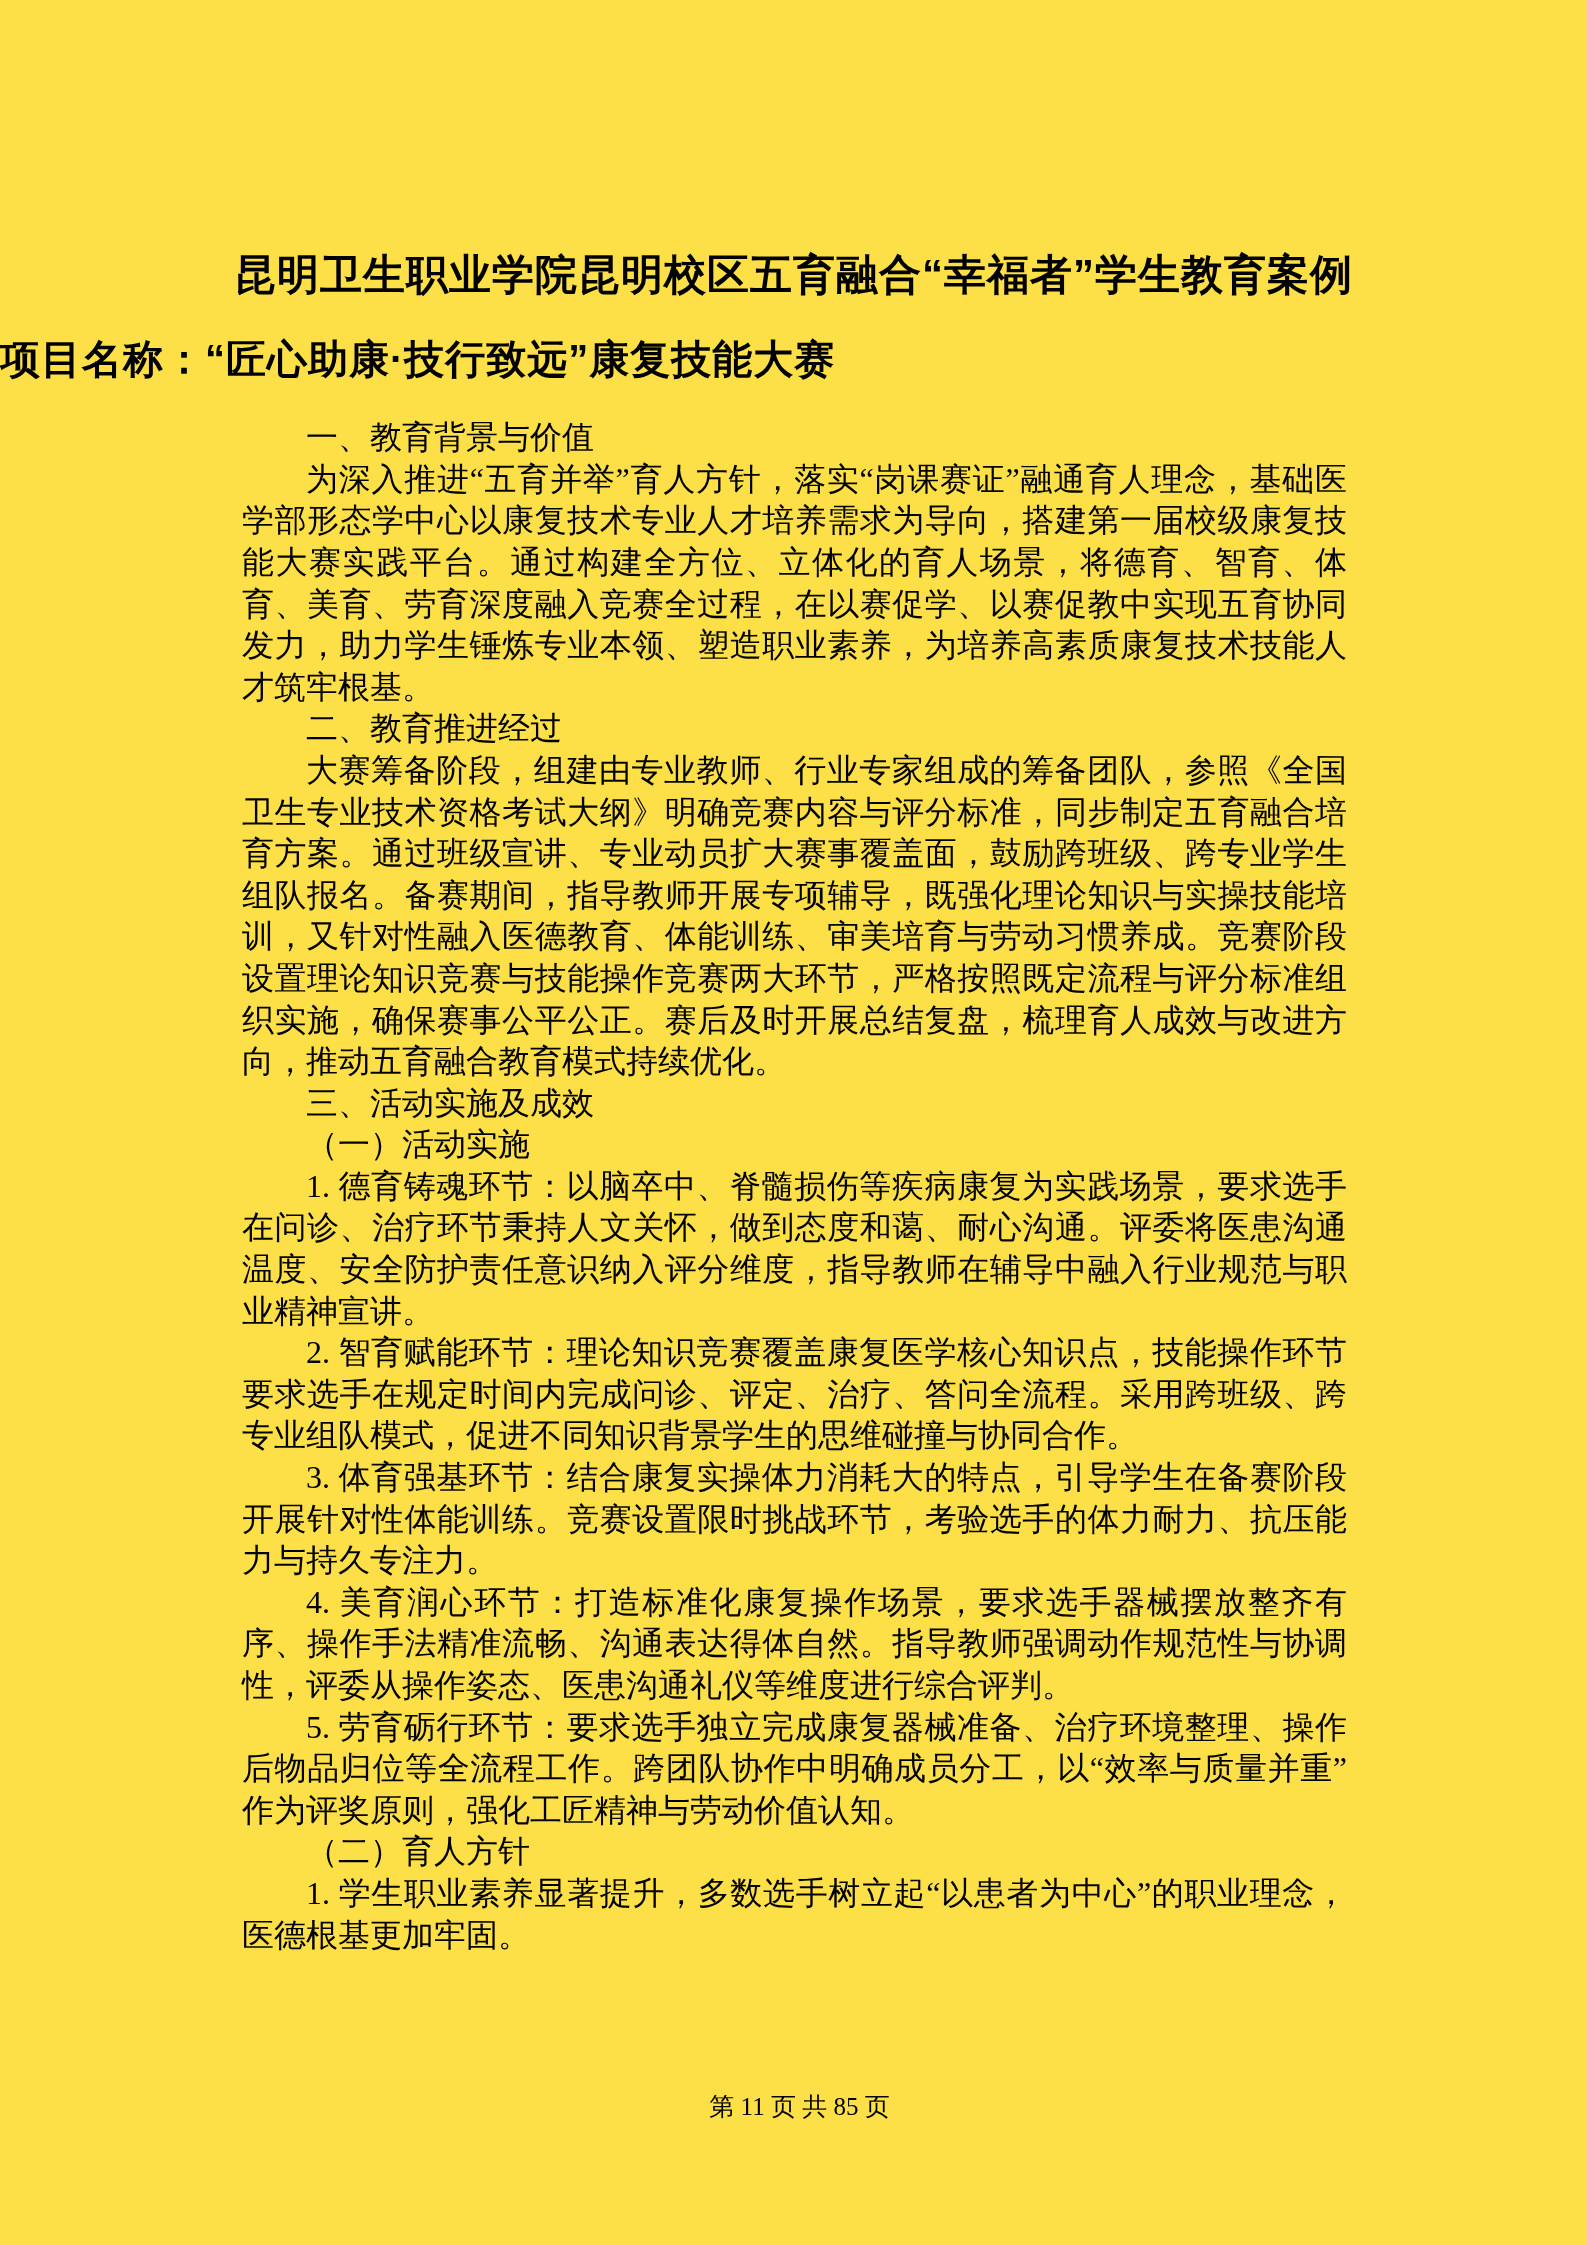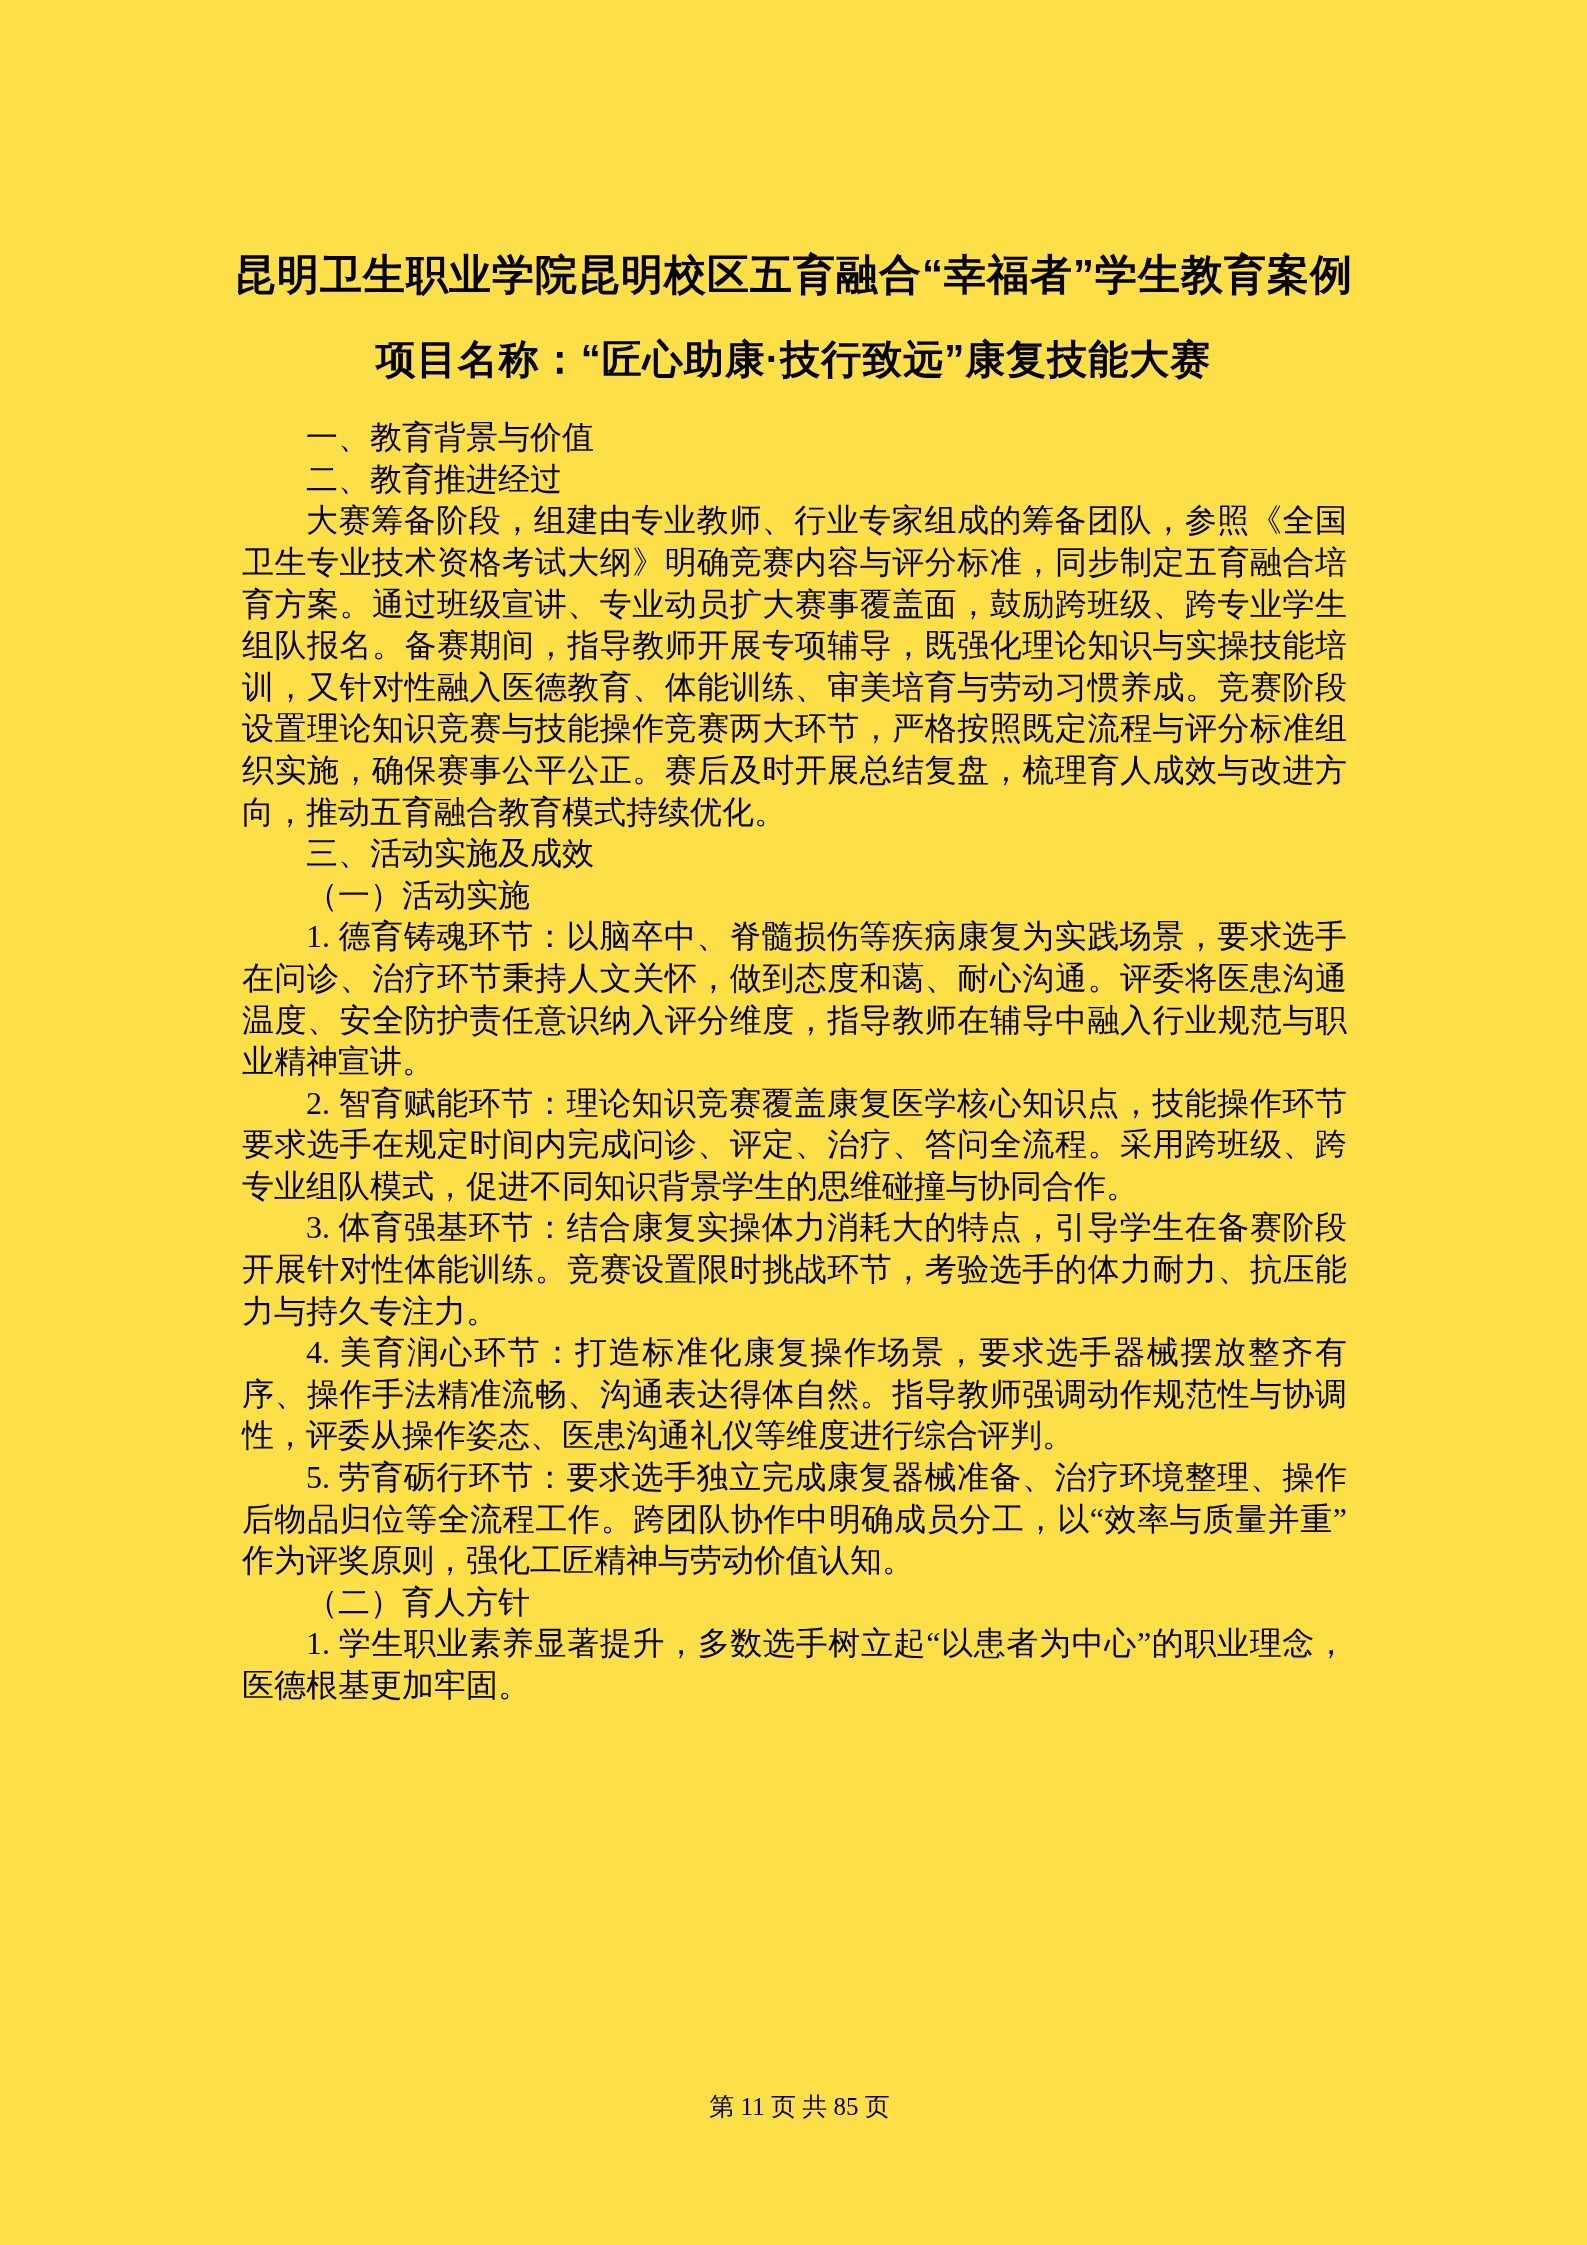--- a/index.html
+++ b/index.html
@@ -30,21 +30,21 @@
     text-align: center;
     font-family: "Liberation Sans", sans-serif;
     font-weight: bold;
     font-size: 39px;
     line-height: 46px;
     color: #FF0000;
   }
   .category-line .cat-item { white-space: nowrap; }
   .project-title {
     margin-top: 34px;
-    text-align: center;
+    text-align: left;
     font-family: "Liberation Sans", sans-serif;
     font-weight: bold;
     font-size: 40px;
     line-height: 50px;
     letter-spacing: 1px;
   }
   .body-blocks {
     margin: 20px 240px 0 242px;
     font-size: 32px;
     line-height: 41.6px;
@@ -75,20 +75,21 @@
 
 <div class="page">
 
   <h1 class="doc-title">昆明卫生职业学院昆明校区五育融合“幸福者”学生教育案例</h1>
 
 
   <h2 class="project-title">项目名称：“匠心助康·技行致远”康复技能大赛</h2>
 
   <div class="body-blocks">
       <div class="heading">一、教育背景与价值</div>
+      <div class="paragraph">为深入推进“五育并举”育人方针，落实“岗课赛证”融通育人理念，基础医学部形态学中心以康复技术专业人才培养需求为导向，搭建第一届校级康复技能大赛实践平台。通过构建全方位、立体化的育人场景，将德育、智育、体育、美育、劳育深度融入竞赛全过程，在以赛促学、以赛促教中实现五育协同发力，助力学生锤炼专业本领、塑造职业素养，为培养高素质康复技术技能人才筑牢根基。</div>
       <div class="heading">二、教育推进经过</div>
       <div class="paragraph">大赛筹备阶段，组建由专业教师、行业专家组成的筹备团队，参照《全国卫生专业技术资格考试大纲》明确竞赛内容与评分标准，同步制定五育融合培育方案。通过班级宣讲、专业动员扩大赛事覆盖面，鼓励跨班级、跨专业学生组队报名。备赛期间，指导教师开展专项辅导，既强化理论知识与实操技能培训，又针对性融入医德教育、体能训练、审美培育与劳动习惯养成。竞赛阶段设置理论知识竞赛与技能操作竞赛两大环节，严格按照既定流程与评分标准组织实施，确保赛事公平公正。赛后及时开展总结复盘，梳理育人成效与改进方向，推动五育融合教育模式持续优化。</div>
       <div class="heading">三、活动实施及成效</div>
       <div class="heading">（一）活动实施</div>
       <div class="paragraph">1. 德育铸魂环节：以脑卒中、脊髓损伤等疾病康复为实践场景，要求选手在问诊、治疗环节秉持人文关怀，做到态度和蔼、耐心沟通。评委将医患沟通温度、安全防护责任意识纳入评分维度，指导教师在辅导中融入行业规范与职业精神宣讲。</div>
       <div class="paragraph">2. 智育赋能环节：理论知识竞赛覆盖康复医学核心知识点，技能操作环节要求选手在规定时间内完成问诊、评定、治疗、答问全流程。采用跨班级、跨专业组队模式，促进不同知识背景学生的思维碰撞与协同合作。</div>
       <div class="paragraph">3. 体育强基环节：结合康复实操体力消耗大的特点，引导学生在备赛阶段开展针对性体能训练。竞赛设置限时挑战环节，考验选手的体力耐力、抗压能力与持久专注力。</div>
       <div class="paragraph">4. 美育润心环节：打造标准化康复操作场景，要求选手器械摆放整齐有序、操作手法精准流畅、沟通表达得体自然。指导教师强调动作规范性与协调性，评委从操作姿态、医患沟通礼仪等维度进行综合评判。</div>
       <div class="paragraph">5. 劳育砺行环节：要求选手独立完成康复器械准备、治疗环境整理、操作后物品归位等全流程工作。跨团队协作中明确成员分工，以“效率与质量并重”作为评奖原则，强化工匠精神与劳动价值认知。</div>
       <div class="heading">（二）育人方针</div>

